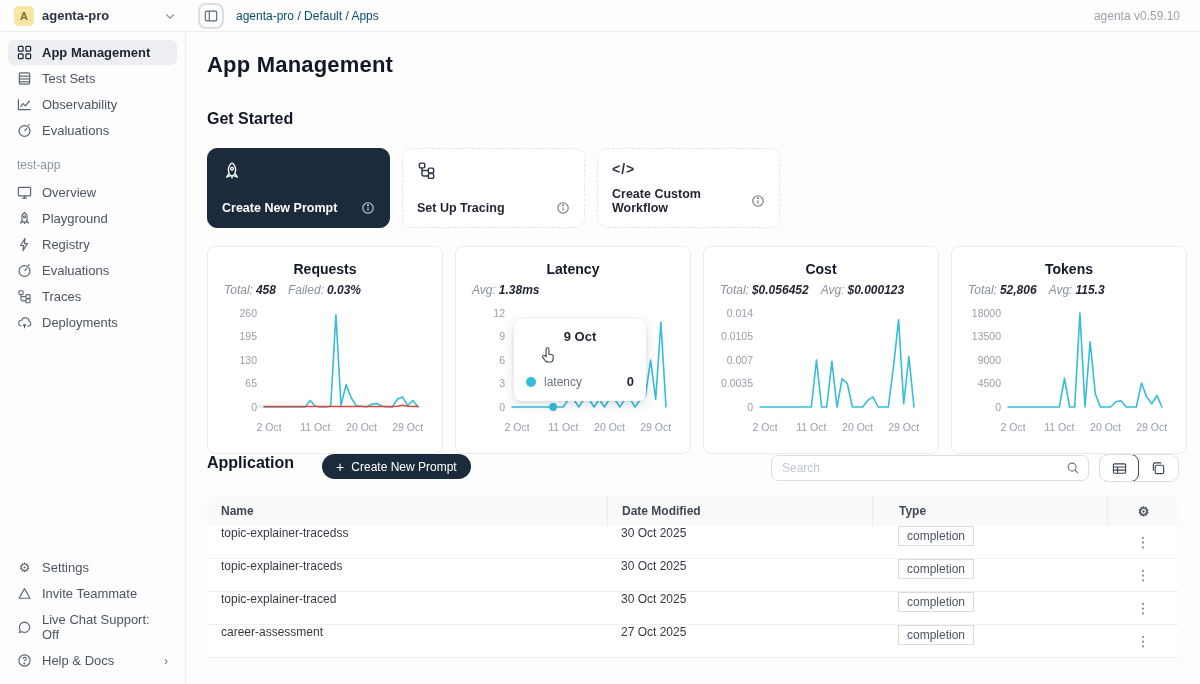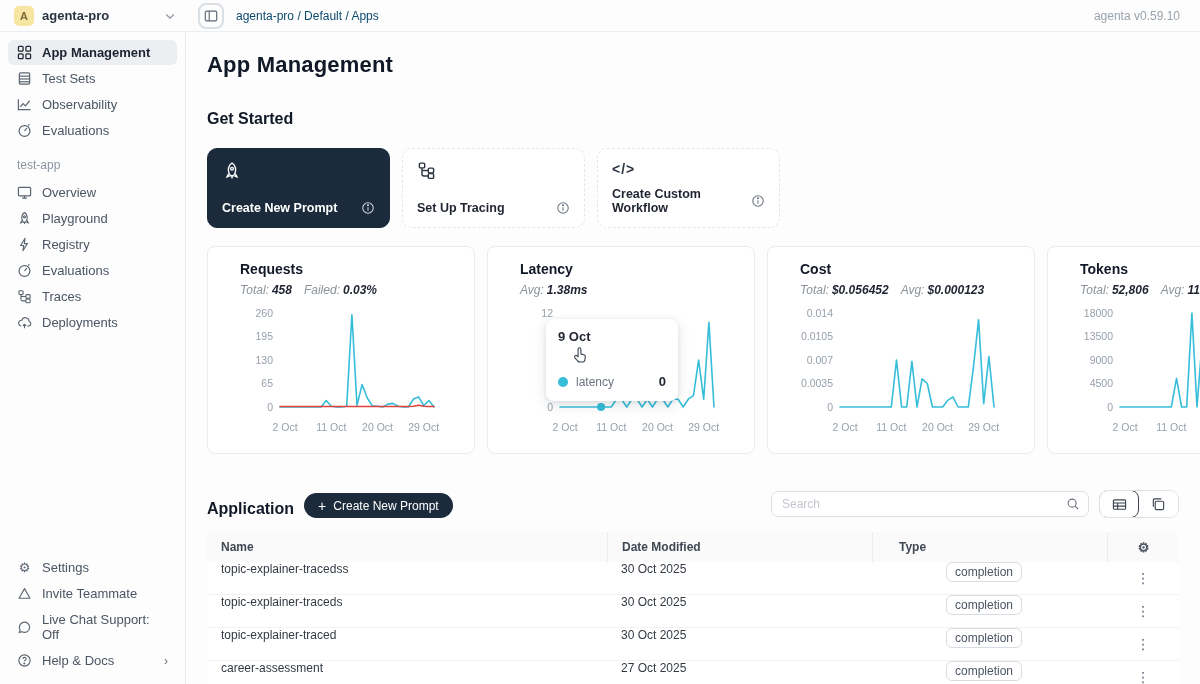--- a/index.html
+++ b/index.html
@@ -67,42 +67,42 @@
   .gs-bottom { display: flex; align-items: center; }
   .gs-label { font-size: 12.5px; font-weight: 600; color: #1f2430; }
   .gs-card.dark .gs-label { color: #fff; }
   .gs-info { margin-left: auto; color: #6b7480; width: 14px; height: 14px; }
   .gs-card.dark .gs-info { color: #cfd6dd; }
   .code-glyph { font-size: 14px; font-weight: 700; color: #2b3440; letter-spacing: 1px; }
 
   .charts-row { display: flex; gap: 12px; margin-top: 18px; }
   .chart-card {
     position: relative; width: 278px; height: 208px; border: 1px solid #eaebee;
-    border-radius: 8px; background: #fff; padding: 14px 32px 10px;
+    border-radius: 8px; background: #fff; padding: 14px 16px 10px; text-align: center;
   }
   .chart-title { font-size: 14px; font-weight: 700; color: #111827; }
   .chart-stats { margin-top: 6px; font-size: 12px; color: #8a939c; display: flex; gap: 12px; font-style: italic; }
   .chart-stats b { color: #1f2430; font-weight: 700; margin-left: 3px; }
   .chart-plot { margin-top: 10px; }
   .chart-plot text.tick { font-size: 10.5px; fill: #97a0aa; font-family: "Liberation Sans", sans-serif; }
 
   .chart-tooltip {
     position: absolute; left: 58px; top: 72px; width: 132px; z-index: 5;
     background: #fff; border-radius: 8px; padding: 10px 12px 12px;
     box-shadow: 0 4px 14px rgba(20,30,40,.12), 0 1px 4px rgba(20,30,40,.08);
   }
   .tt-date { font-size: 13px; font-weight: 700; color: #1f2430; }
   .tt-row { display: flex; align-items: center; gap: 8px; margin-top: 30px; }
   .tt-dot { width: 10px; height: 10px; border-radius: 50%; background: #36bdd9; }
   .tt-series { font-size: 12px; color: #6b7480; }
   .tt-value { margin-left: auto; font-size: 13px; font-weight: 700; color: #1f2430; }
   .cursor-hand { position: absolute; left: 24px; top: 26px; color: #3a4450; }
 
   
-  .app-header { display: flex; align-items: flex-end; margin-top: 36px; gap: 10px; }
+  .app-header { display: flex; align-items: flex-start; gap: 28px; }
   .app-heading { font-size: 16px; font-weight: 700; color: #111827; }
   .btn-dark {
     height: 25px; padding: 0 14px; border-radius: 13px; border: none; cursor: pointer;
     background: #1c2b3b; color: #fff; font-size: 12px; font-weight: 500;
     display: inline-flex; align-items: center; gap: 7px; font-family: "Liberation Sans", sans-serif;
   }
   .btn-dark .plus { font-size: 14px; font-weight: 400; line-height: 1; }
   .app-controls { margin-left: auto; display: flex; align-items: center; gap: 10px; }
   .search-box {
     width: 318px; height: 26px; border: 1px solid #dcdfe3; border-radius: 7px; background: #fff;
@@ -128,22 +128,22 @@
   .apps-table { margin-top: 14px; width: 100%; }
   .t-head { display: flex; height: 30px; background: #fafafa; border-radius: 6px 6px 0 0; align-items: center; font-size: 12px; font-weight: 700; color: #3f4854; }
   .t-row { display: flex; height: 33px; border-bottom: 1px solid #f1f2f4; font-size: 12px; color: #333a44; cursor: pointer; background: #fff; }
   .c-name { width: 400px; padding-left: 14px; }
   .c-date { width: 265px; padding-left: 14px; }
   .c-type { width: 235px; padding-left: 26px; }
   .c-actions { flex: 1; display: flex; justify-content: center; align-items: center; }
   .t-head .c-date, .t-head .c-type, .t-head .c-actions { border-left: 1px solid #ececee; height: 100%; display: flex; align-items: center; }
   .t-head .c-actions { justify-content: center; color: #4b5563; cursor: pointer; }
   .type-badge {
-    display: inline-block; border: 1px solid #d9dce0; border-radius: 6px; background: #fff;
-    padding: 2px 8px; font-size: 12px; color: #4b5563; margin-left: 48px;
+    display: inline-block; border: 1px solid #d9dce0; border-radius: 0; background: #fff;
+    padding: 2px 8px; font-size: 12px; color: #4b5563;
   }
   .dots-btn { border: none; background: none; color: #5b6672; font-size: 14px; cursor: pointer; line-height: 1; padding: 4px 8px; }
 </style>
 </head>
 <body>
 
 <div class="topbar">
   <div class="org-cluster">
     <span class="avatar">A</span>
     <span class="org-name">agenta-pro</span>

